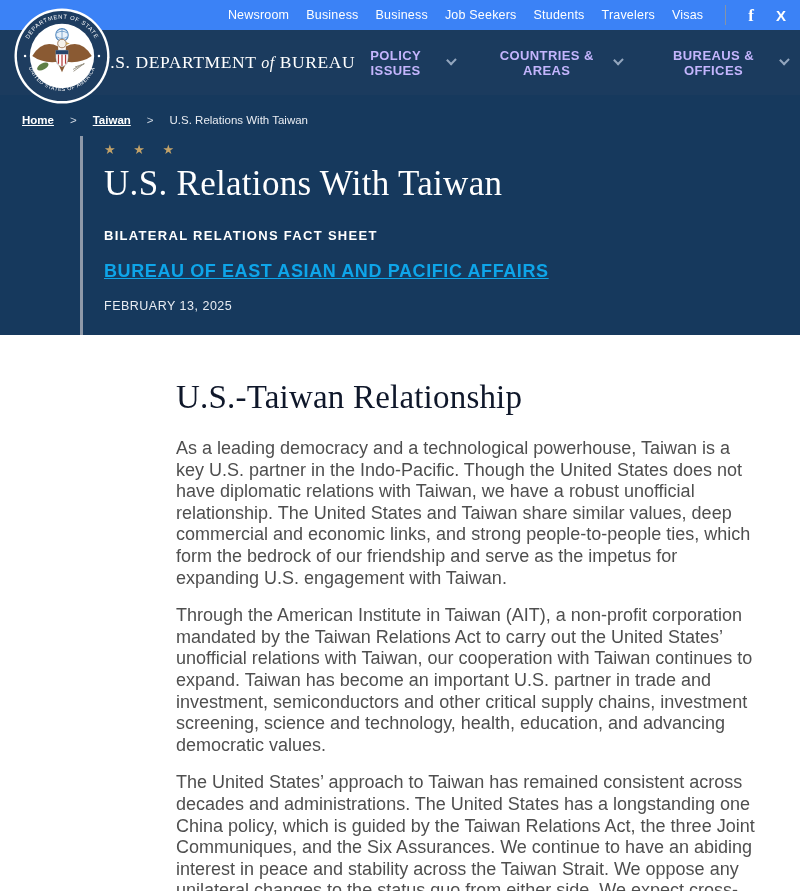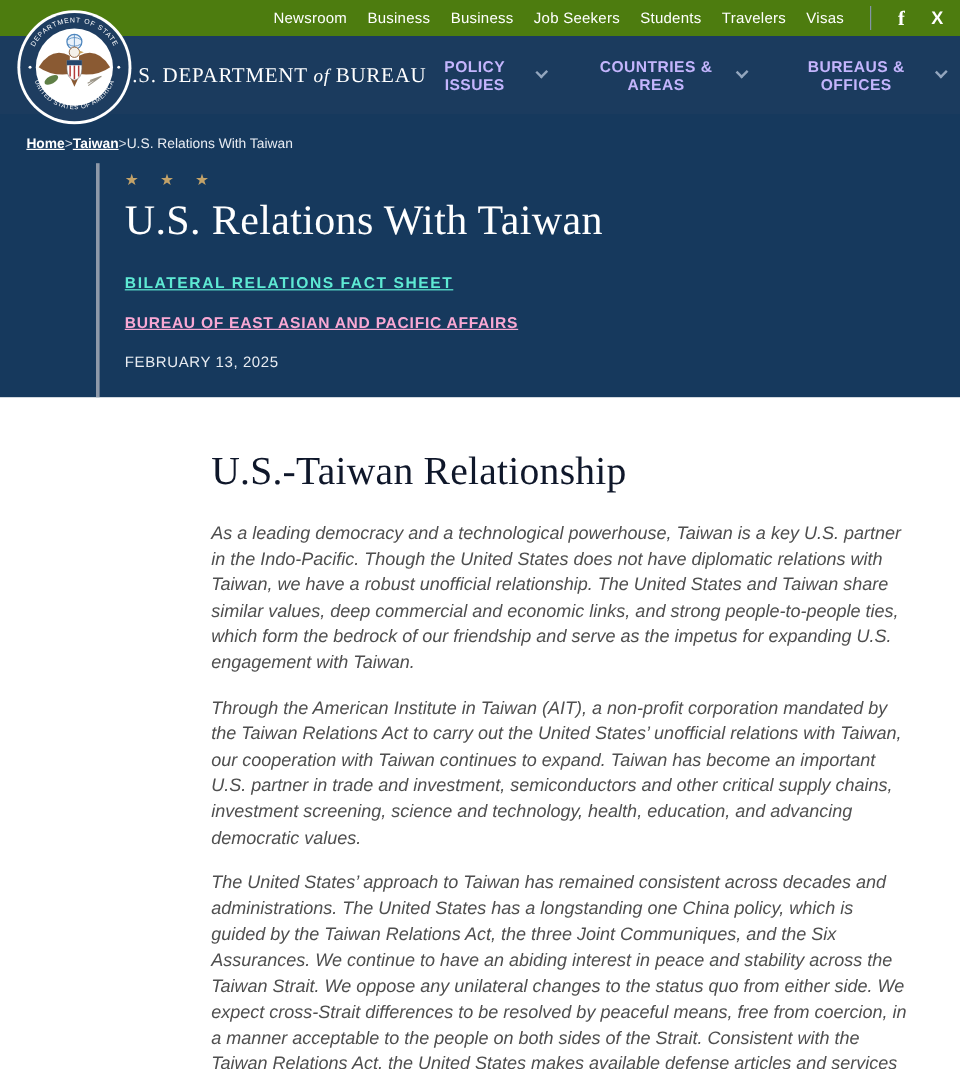--- a/index.html
+++ b/index.html
@@ -9,21 +9,21 @@
     background: #ffffff;
     font-family: "Liberation Sans", sans-serif;
     position: relative;
     overflow: hidden;
   }
   a { text-decoration: none; color: inherit; cursor: pointer; }
 
   
   .topbar {
     height: 30px;
-    background: #4d7c0f;
+    background: #3b82f6;
     display: flex;
     align-items: center;
     justify-content: flex-end;
     padding-right: 10px;
   }
   .topbar-links {
     display: flex;
     gap: 17px;
     margin-right: 22px;
   }
@@ -123,21 +123,21 @@
   
   .hero {
     background: #16395D;
   }
   .breadcrumb {
     padding: 19px 16px 10px 22px;
     font-size: 11.5px;
     color: #E8ECF2;
     display: flex;
     align-items: center;
-    gap: 0;
+    gap: 16px;
     text-align: right;
   }
   .breadcrumb a {
     color: #ffffff;
     font-weight: 700;
     text-decoration: underline;
   }
   .breadcrumb .sep { color: #cfd7e1; }
   .hero-inner {
     margin-left: 80px;
@@ -152,31 +152,30 @@
   .hero-title {
     color: #ffffff;
     font-family: "Liberation Serif", serif;
     font-weight: 400;
     font-size: 35px;
     line-height: 40px;
     margin-top: 7px;
     letter-spacing: 0.3px;
   }
   .hero-eyebrow {
-    color: #5eead4;
+    color: #ffffff;
     font-size: 13px;
     font-weight: 700;
     letter-spacing: 1.3px;
     margin-top: 24px;
-    text-decoration: underline;
   }
   .hero-bureau {
     display: inline-block;
-    color: #f9a8d4;
-    font-size: 13px;
+    color: #0ea5e9;
+    font-size: 18px;
     font-weight: 700;
     letter-spacing: 0.6px;
     text-decoration: underline;
     margin-top: 18px;
   }
   .hero-date {
     color: #E8ECF2;
     font-size: 12.5px;
     letter-spacing: 0.5px;
     margin-top: 17px;
@@ -189,25 +188,24 @@
   }
   .article h2 {
     font-family: "Liberation Serif", serif;
     font-weight: 400;
     font-size: 33px;
     color: #0f172a;
     letter-spacing: 0.2px;
     margin-bottom: 22px;
   }
   .article p {
-    font-size: 15px;
+    font-size: 18px;
     line-height: 21.6px;
     color: #4F4F4F;
     margin-bottom: 16px;
-    font-style: italic;
   }
 </style>
 </head>
 <body>
 
 <div class="topbar">
   <nav class="topbar-links">
     <a>Newsroom</a>
     <a>Business</a>
     <a>Business</a>

